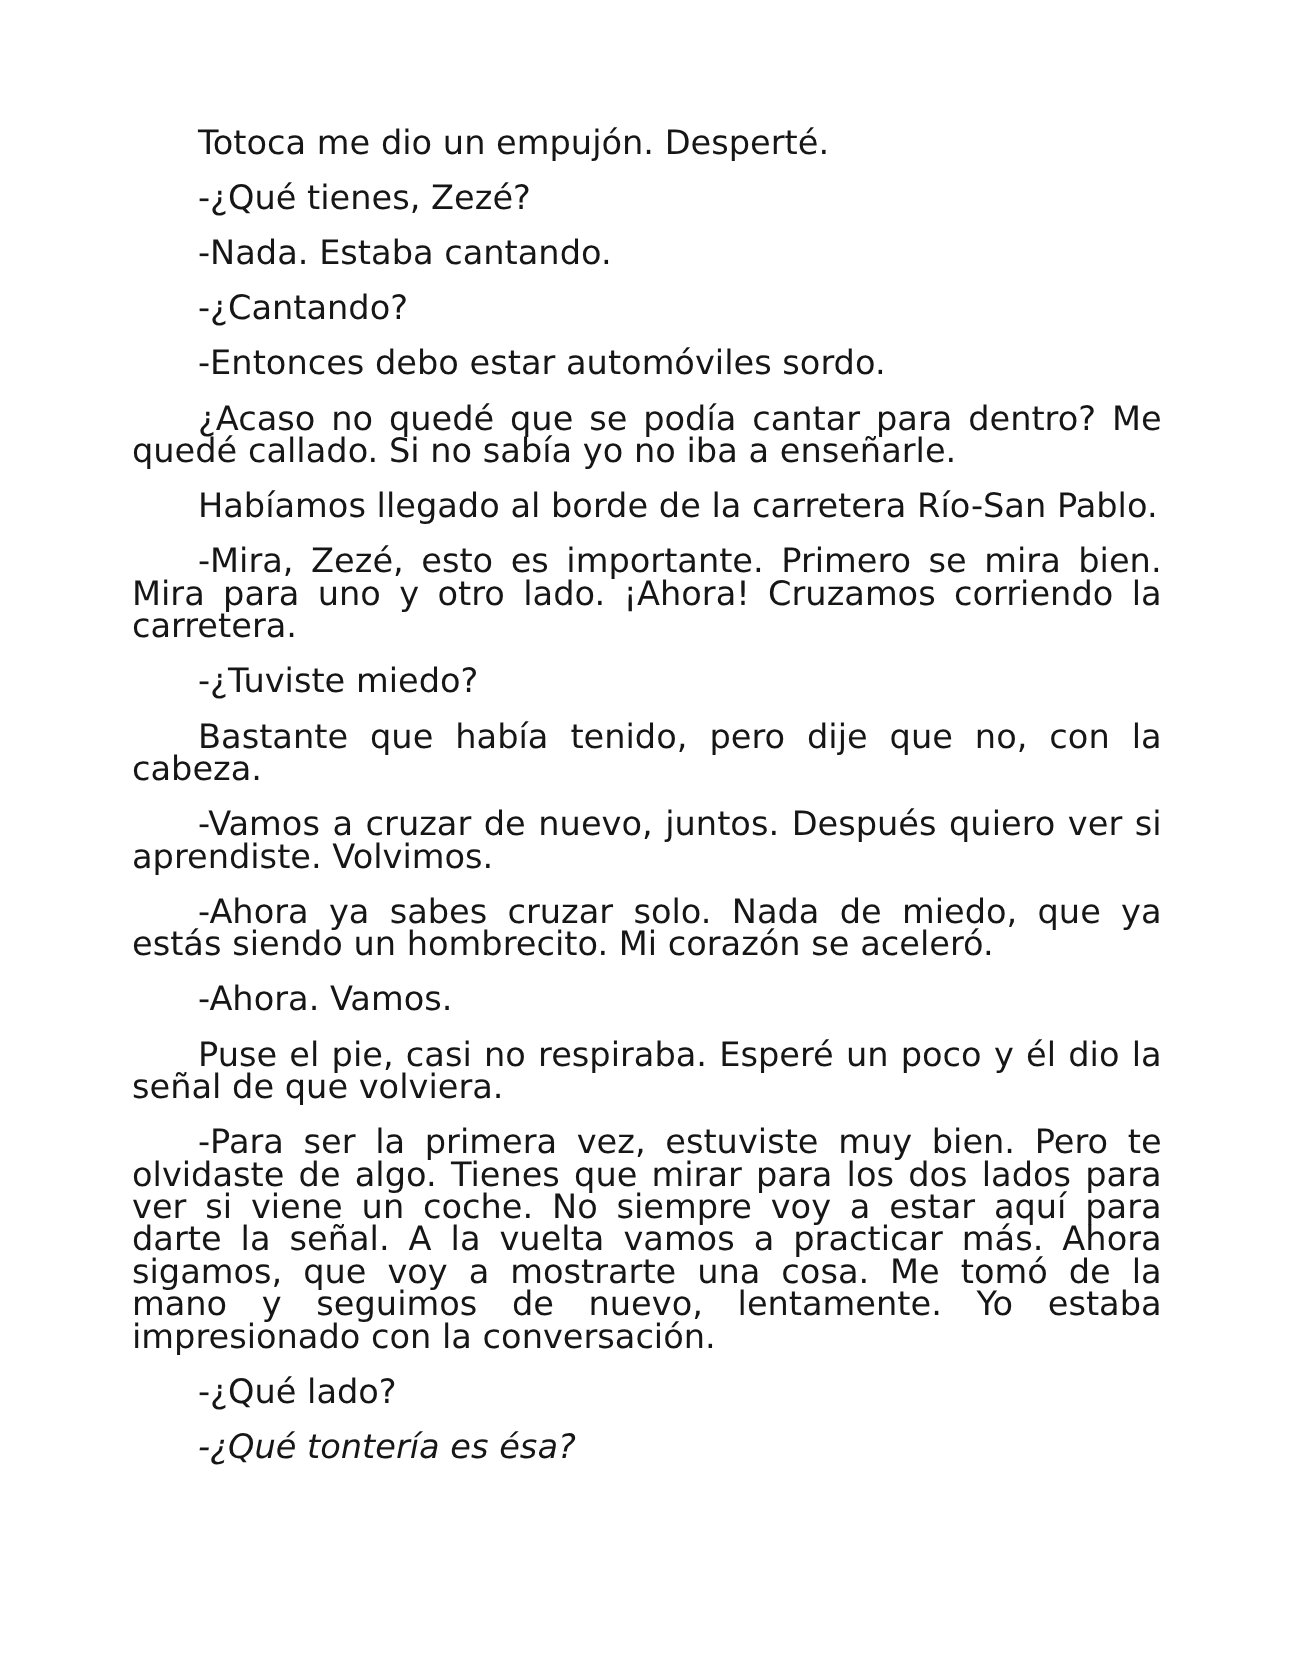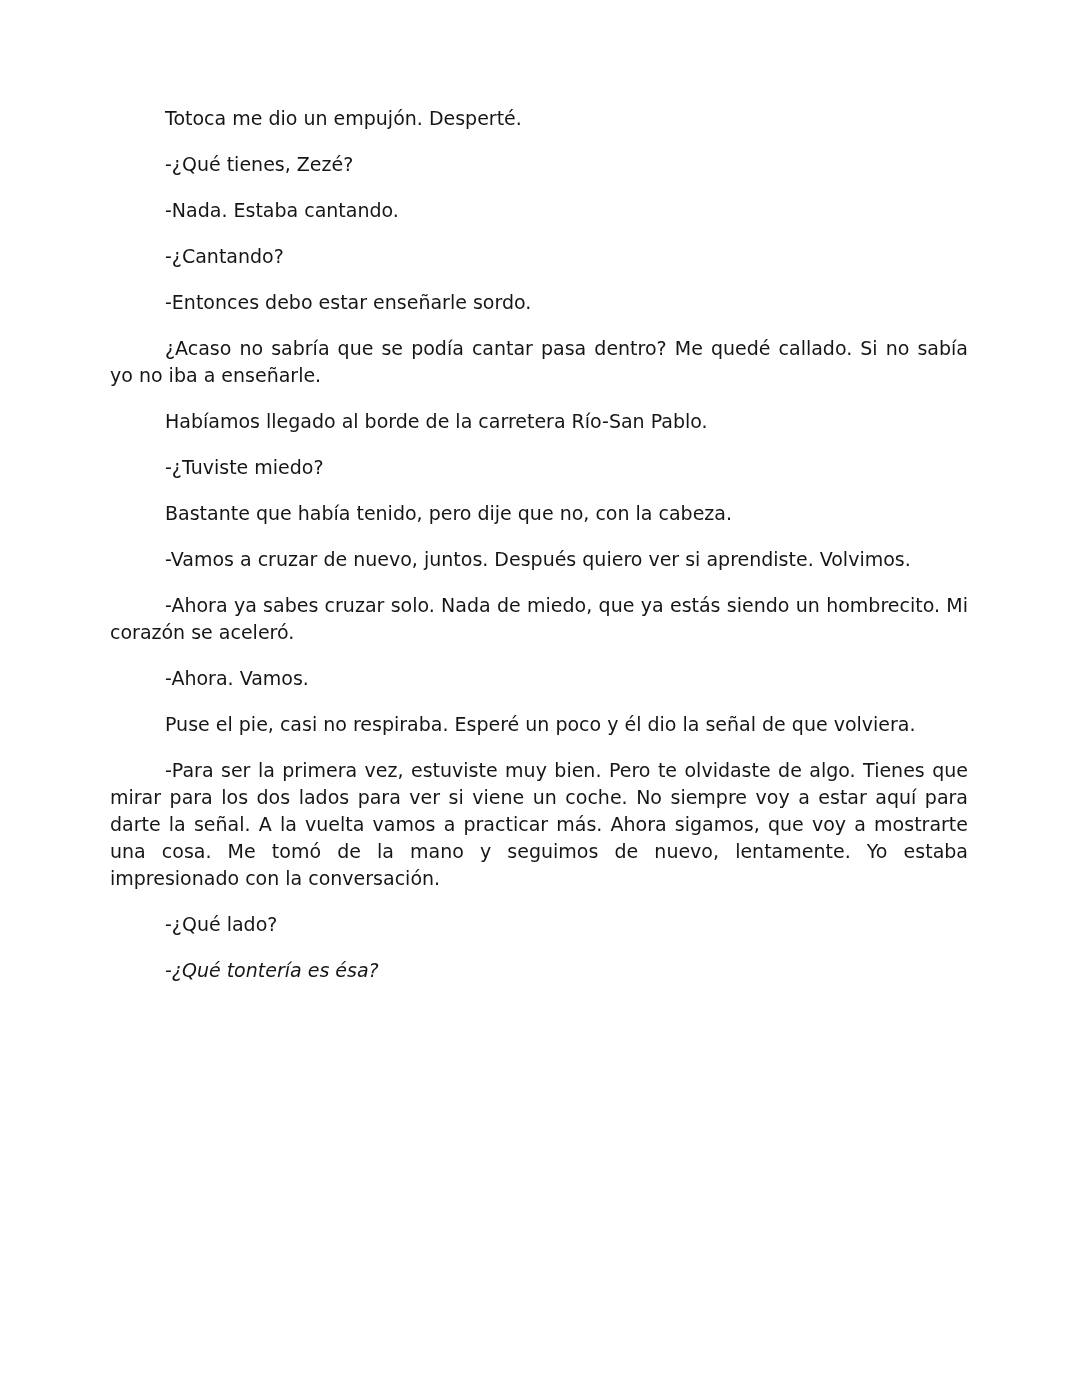--- a/index.html
+++ b/index.html
@@ -19,21 +19,21 @@
 
   .text-column {
     position: absolute;
     left: 110px;
     top: 105px;
     width: 858px;
   }
 
   .para {
     font-family: "DejaVu Sans", "Liberation Sans", sans-serif;
-    font-size: 19px;
+    font-size: 28px;
     line-height: 27px;
     color: #161616;
     text-align: justify;
     text-justify: inter-word;
     text-indent: 55px;
     margin: 0 0 19px 0;
     -webkit-font-smoothing: antialiased;
     hyphens: none;
     word-spacing: 0px;
   }
@@ -46,23 +46,24 @@
 </style>
 </head>
 <body>
 
 <div class="page">
   <div class="text-column">
       <p class="para">Totoca me dio un empujón. Desperté.</p>
       <p class="para">-¿Qué tienes, Zezé?</p>
       <p class="para">-Nada. Estaba cantando.</p>
       <p class="para">-¿Cantando?</p>
-      <p class="para">-Entonces debo estar enseñarle sordo.</p>
-      <p class="para">¿Acaso no sabría que se podía cantar pasa dentro? Me quedé callado. Si no sabía yo no iba a enseñarle.</p>
+      <p class="para">-Entonces debo estar automóviles sordo.</p>
+      <p class="para">¿Acaso no quedé que se podía cantar para dentro? Me quedé callado. Si no sabía yo no iba a enseñarle.</p>
       <p class="para">Habíamos llegado al borde de la carretera Río-San Pablo.</p>
+      <p class="para">-Mira, Zezé, esto es importante. Primero se mira bien. Mira para uno y otro lado. ¡Ahora! Cruzamos corriendo la carretera.</p>
       <p class="para">-¿Tuviste miedo?</p>
       <p class="para">Bastante que había tenido, pero dije que no, con la cabeza.</p>
       <p class="para">-Vamos a cruzar de nuevo, juntos. Después quiero ver si aprendiste. Volvimos.</p>
       <p class="para">-Ahora ya sabes cruzar solo. Nada de miedo, que ya estás siendo un hombrecito. Mi corazón se aceleró.</p>
       <p class="para">-Ahora. Vamos.</p>
       <p class="para">Puse el pie, casi no respiraba. Esperé un poco y él dio la señal de que volviera.</p>
       <p class="para">-Para ser la primera vez, estuviste muy bien. Pero te olvidaste de algo. Tienes que mirar para los dos lados para ver si viene un coche. No siempre voy a estar aquí para darte la señal. A la vuelta vamos a practicar más. Ahora sigamos, que voy a mostrarte una cosa. Me tomó de la mano y seguimos de nuevo, lentamente. Yo estaba impresionado con la conversación.</p>
       <p class="para">-¿Qué lado?</p>
       <p class="para">-¿Qué tontería es ésa?</p>
     </div>

